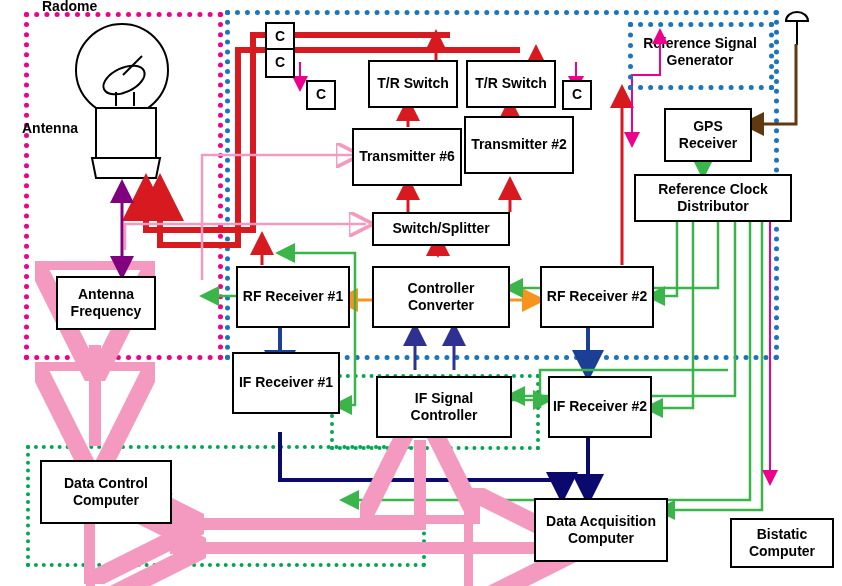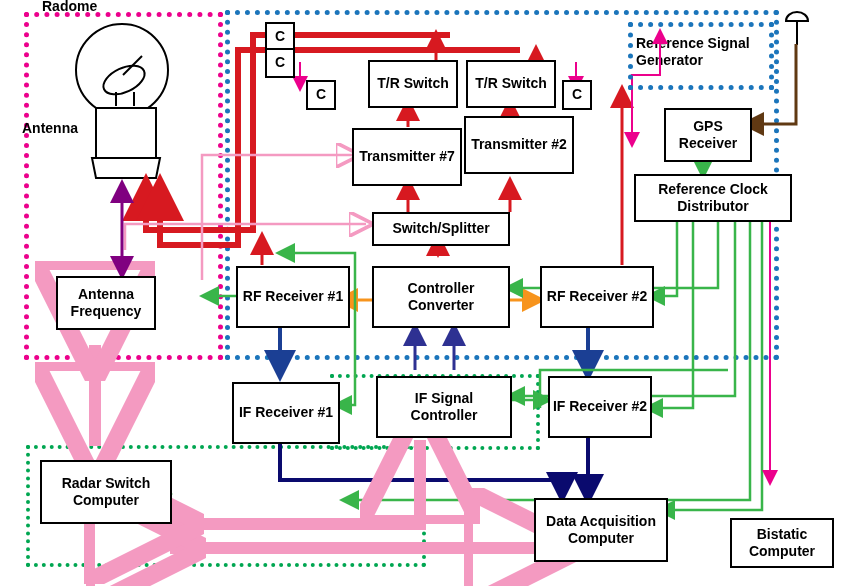--- a/index.html
+++ b/index.html
@@ -11,21 +11,21 @@
 </head>
 <body>
 
 <div class="dashed" style="left:24px;top:12px;width:189px;height:338px;border:5px dotted #EC008C"></div>
 <div class="dashed" style="left:225px;top:10px;width:544px;height:340px;border:5px dotted #1B75BB"></div>
 <div class="dashed" style="left:330px;top:374px;width:202px;height:68px;border:4px dotted #00A651"></div>
 <div class="dashed" style="left:26px;top:445px;width:392px;height:114px;border:4px dotted #00A651"></div>
 
 <div class="lbl" style="left:42px;top:-2px">Radome</div>
 <div class="lbl" style="left:22px;top:120px">Antenna</div>
-<div class="lbl" style="left:636px;top:35px;width:128px;">Reference Signal Generator</div>
+<div class="lbl" style="left:636px;top:35px;width:128px;text-align:center">Reference Signal Generator</div>
 
 <svg class="arrow" style="left:74px;top:22px;width:110px;height:160px" viewBox="0 0 110 160">
   <circle cx="48" cy="48" r="46" fill="none" stroke="#000" stroke-width="2"></circle>
   <ellipse cx="50" cy="58" rx="22" ry="12" fill="none" stroke="#000" stroke-width="2" transform="rotate(-25 50 58)"></ellipse>
   <line x1="49" y1="53" x2="68" y2="34" stroke="#000" stroke-width="2"></line>
   <line x1="42" y1="70" x2="42" y2="84" stroke="#000" stroke-width="2"></line>
   <line x1="60" y1="70" x2="60" y2="84" stroke="#000" stroke-width="2"></line>
   <rect x="22" y="86" width="60" height="50" fill="#fff" stroke="#000" stroke-width="2"></rect>
   <path d="M18 136 L22 156 L82 156 L86 136 Z" fill="#fff" stroke="#000" stroke-width="2"></path>
 </svg>
@@ -100,35 +100,35 @@
 </svg>
 
 <div class="box" style="left:265px;top:22px;width:22px;height:22px">C</div>
 <div class="box" style="left:265px;top:48px;width:22px;height:22px">C</div>
 <div class="box" style="left:306px;top:80px;width:22px;height:22px">C</div>
 <div class="box" style="left:562px;top:80px;width:22px;height:22px">C</div>
 
 <div class="box" style="left:368px;top:60px;width:82px;height:40px">T/R Switch</div>
 <div class="box" style="left:466px;top:60px;width:82px;height:40px">T/R Switch</div>
 
-<div class="box" style="left:352px;top:128px;width:102px;height:50px">Transmitter #7</div>
+<div class="box" style="left:352px;top:128px;width:102px;height:50px">Transmitter #6</div>
 <div class="box" style="left:464px;top:116px;width:102px;height:50px">Transmitter #2</div>
 
 <div class="box" style="left:372px;top:212px;width:130px;height:26px">Switch/Splitter</div>
 
 <div class="box" style="left:236px;top:266px;width:106px;height:54px">RF Receiver #1</div>
 <div class="box" style="left:372px;top:266px;width:130px;height:54px">Controller Converter</div>
 <div class="box" style="left:540px;top:266px;width:106px;height:54px">RF Receiver #2</div>
 
-<div class="box" style="left:232px;top:382px;width:100px;height:54px">IF Receiver #1</div>
+<div class="box" style="left:232px;top:352px;width:100px;height:54px">IF Receiver #1</div>
 <div class="box" style="left:376px;top:376px;width:128px;height:54px">IF Signal Controller</div>
 <div class="box" style="left:548px;top:376px;width:96px;height:54px">IF Receiver #2</div>
 
 <div class="box" style="left:56px;top:276px;width:92px;height:46px">Antenna Frequency</div>
 
 <div class="box" style="left:664px;top:108px;width:80px;height:46px">GPS Receiver</div>
 <div class="box" style="left:634px;top:174px;width:150px;height:40px">Reference Clock Distributor</div>
 
-<div class="box" style="left:40px;top:460px;width:124px;height:56px">Radar Switch Computer</div>
+<div class="box" style="left:40px;top:460px;width:124px;height:56px">Data Control Computer</div>
 <div class="box" style="left:534px;top:498px;width:126px;height:56px">Data Acquisition Computer</div>
 <div class="box" style="left:730px;top:518px;width:96px;height:42px">Bistatic Computer</div>
 
 <div class="dashed" style="left:628px;top:22px;width:136px;height:58px;border:5px dotted #1B75BB"></div>
 
 </body></html>

